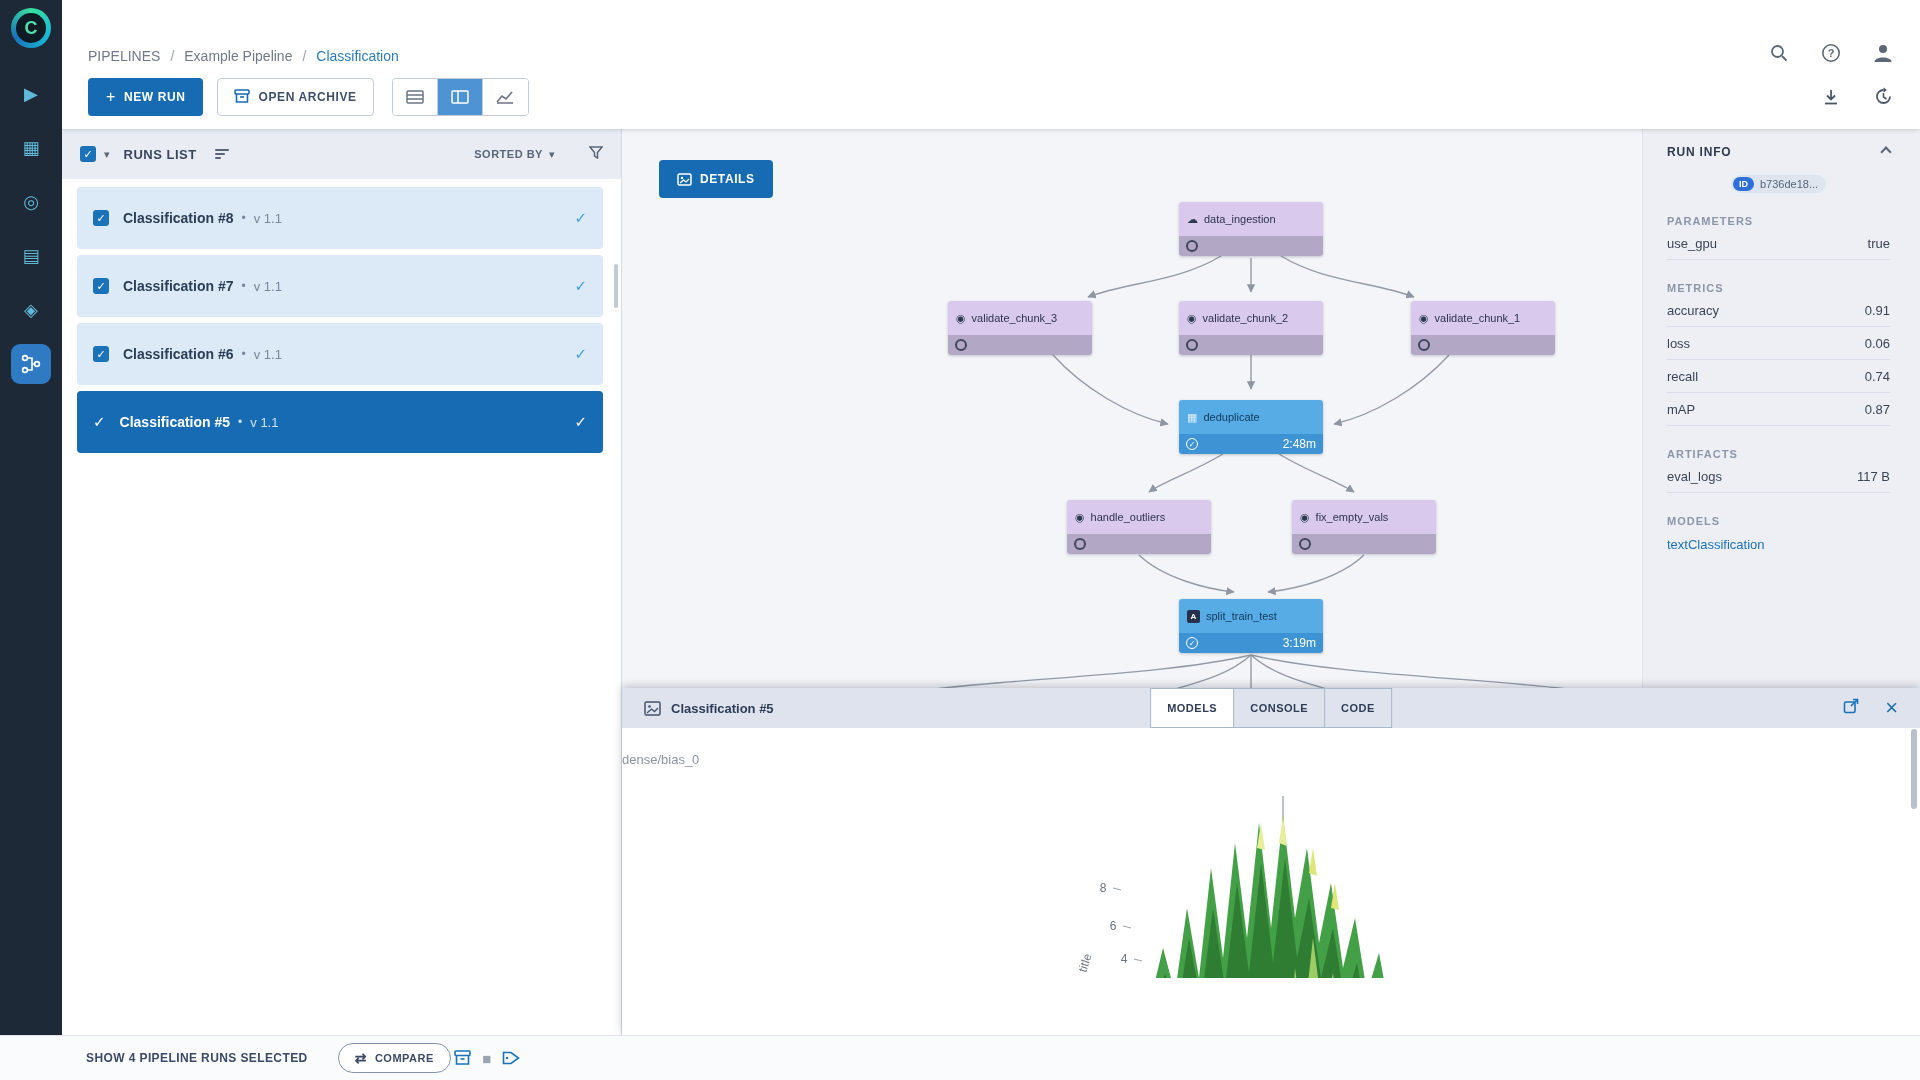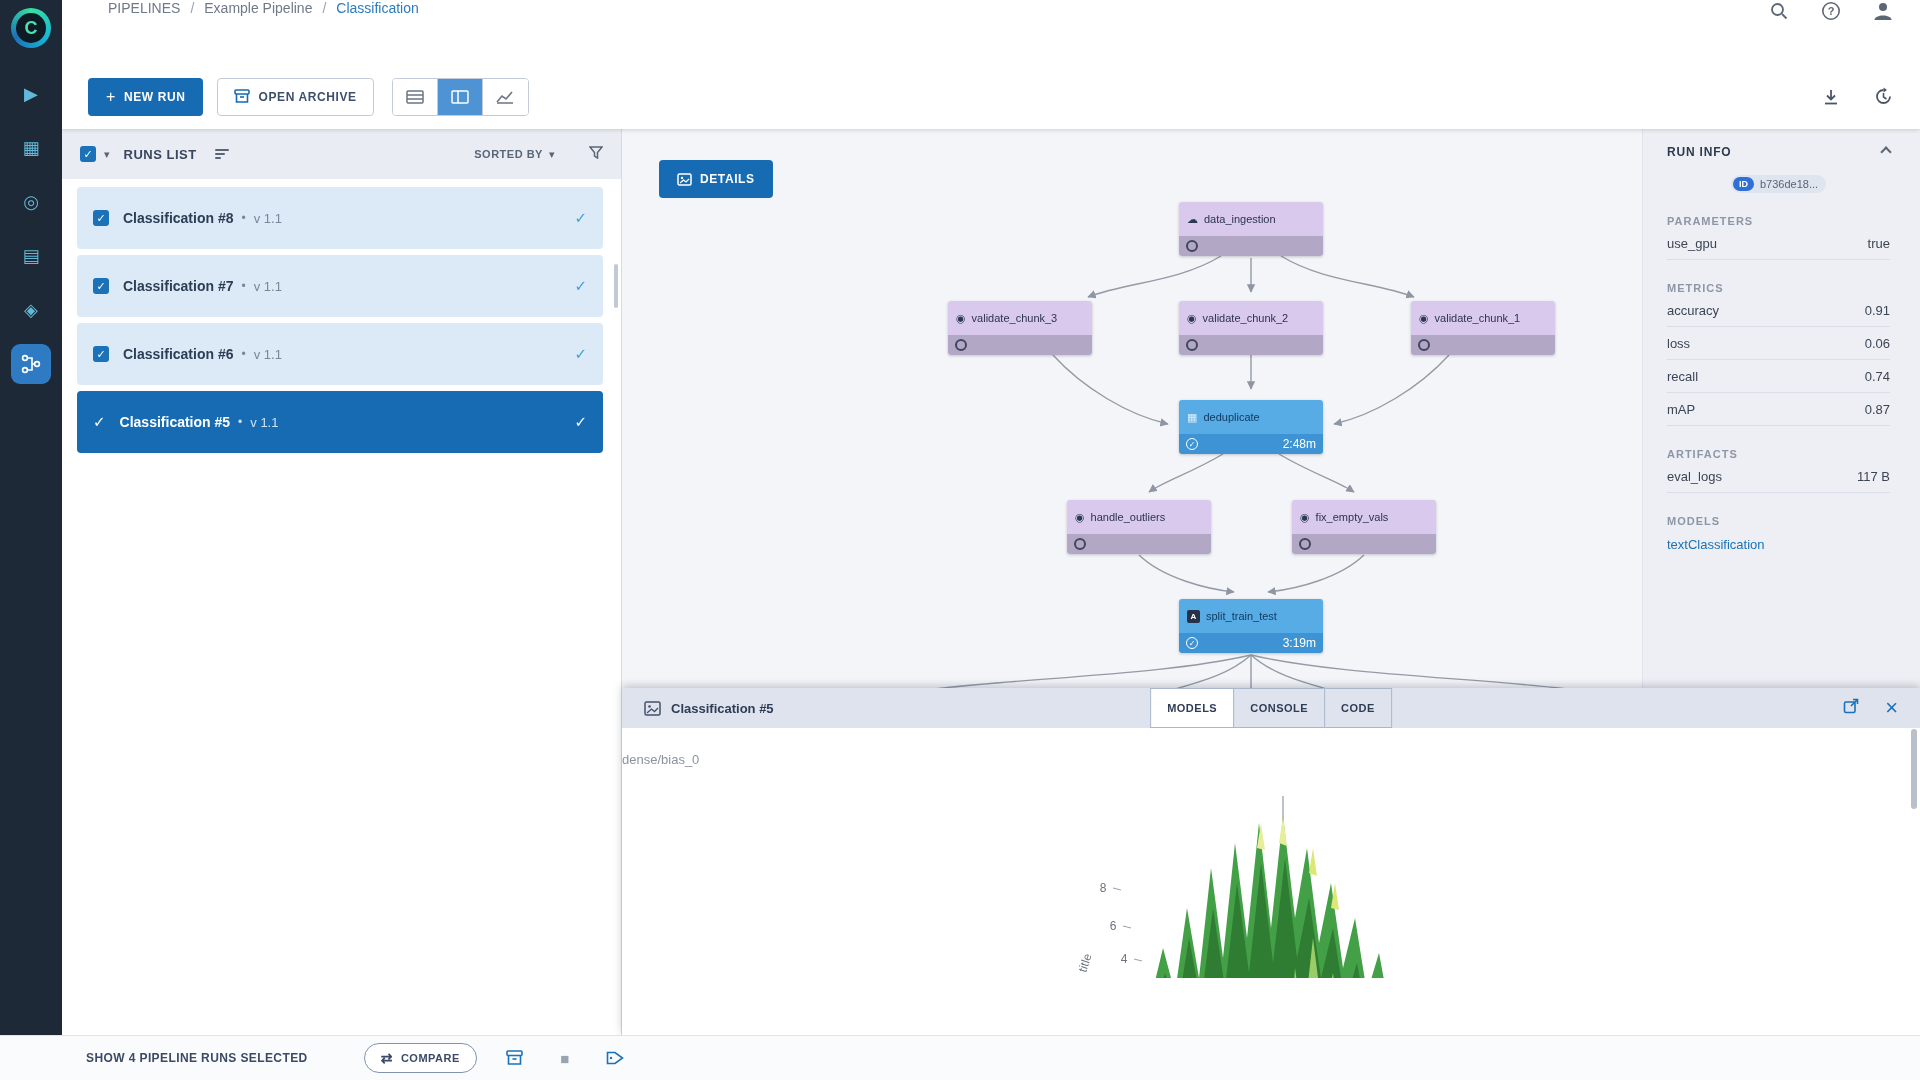--- a/index.html
+++ b/index.html
@@ -14,21 +14,21 @@
     display:flex; align-items:center; justify-content:center; margin-bottom:26px; cursor:pointer; }
   .logo-inner { width:30px; height:30px; border-radius:50%; background:#0e1a24;
     color:#4fe0b0; font-weight:bold; font-size:18px; display:flex; align-items:center; justify-content:center; }
   .nav-ic { width:40px; height:40px; display:flex; align-items:center; justify-content:center;
     color:#62b8d8; font-size:18px; margin-bottom:14px; cursor:pointer; }
   .nav-ic.active { background:#2e7bc4; border-radius:9px; color:#fff; }
 
   
   .topblock { position:absolute; left:62px; top:0; width:1858px; height:129px; background:#fff;
     box-shadow:0 1px 4px rgba(30,40,60,.18); z-index:20; }
-  .breadcrumb-row { height:64px; display:flex; align-items:flex-start; padding:0 26px;margin-left:20px; }
+  .breadcrumb-row { height:64px; display:flex; align-items:flex-end; padding:0 26px; }
   .crumb { font-size:14px; color:#70798a; cursor:pointer; }
   .crumb.current { color:#2b7bc0; cursor:default; }
   .crumb-sep { color:#9aa3b2; margin:0 10px; font-size:14px; }
   .head-icons { margin-left:auto; display:flex; align-items:center; gap:30px; color:#5b6777; }
   .hicon { width:22px; height:22px; display:flex; align-items:center; justify-content:center; cursor:pointer; }
 
   .toolbar-row { height:65px; display:flex; align-items:center; padding:0 26px; gap:14px; }
   .btn-primary { background:#176bb3; color:#fff; border:none; border-radius:4px; height:38px;
     padding:0 18px; font-size:12px; font-weight:bold; letter-spacing:.6px;
     display:flex; align-items:center; gap:8px; cursor:pointer; }
@@ -127,21 +127,21 @@
   .code-badge { background:#1b72b8; color:#fff; border-radius:3px; font-size:8px; font-weight:bold;
     padding:3px 4px; cursor:pointer; font-family:"DejaVu Sans Mono",monospace; }
   .bp-content { position:relative; height:250px; background:#fff; overflow:hidden; }
   .plot-title { text-align:left; margin-top:24px; font-size:13px; color:#8b93a3; }
   .plot-wrap { position:absolute; left:369px; top:60px; width:560px; height:190px; overflow:hidden; }
   .panel-scroll { position:absolute; right:3px; top:41px; width:6px; height:80px; background:#b9c0cc;
     border-radius:3px; cursor:pointer; }
 
   
   .footer { position:absolute; left:0; top:1035px; width:1920px; height:45px; background:#fafbfd;
-    border-top:1px solid #e0e4ea; display:flex; align-items:center; padding:0 24px; gap:26px; z-index:40; }
+    border-top:1px solid #e0e4ea; display:flex; align-items:center; padding:0 24px; z-index:40; }
   .sel-text { font-size:12px; font-weight:bold; color:#3b4a66; letter-spacing:.4px; margin-left:62px; }
   .compare-btn { border:1px solid #8193b0; border-radius:16px; height:30px; background:#fff;
     display:flex; align-items:center; gap:8px; padding:0 16px; font-size:11px; font-weight:bold;
     letter-spacing:.5px; color:#3b4a66; cursor:pointer; margin-left:30px; }
   .foot-ic { width:24px; height:24px; display:flex; align-items:center; justify-content:center;
     color:#1b72b8; cursor:pointer; font-size:15px; }
   .foot-ic.disabled { color:#9aa3b0; cursor:default; }
 </style>
 </head>
 <body>

